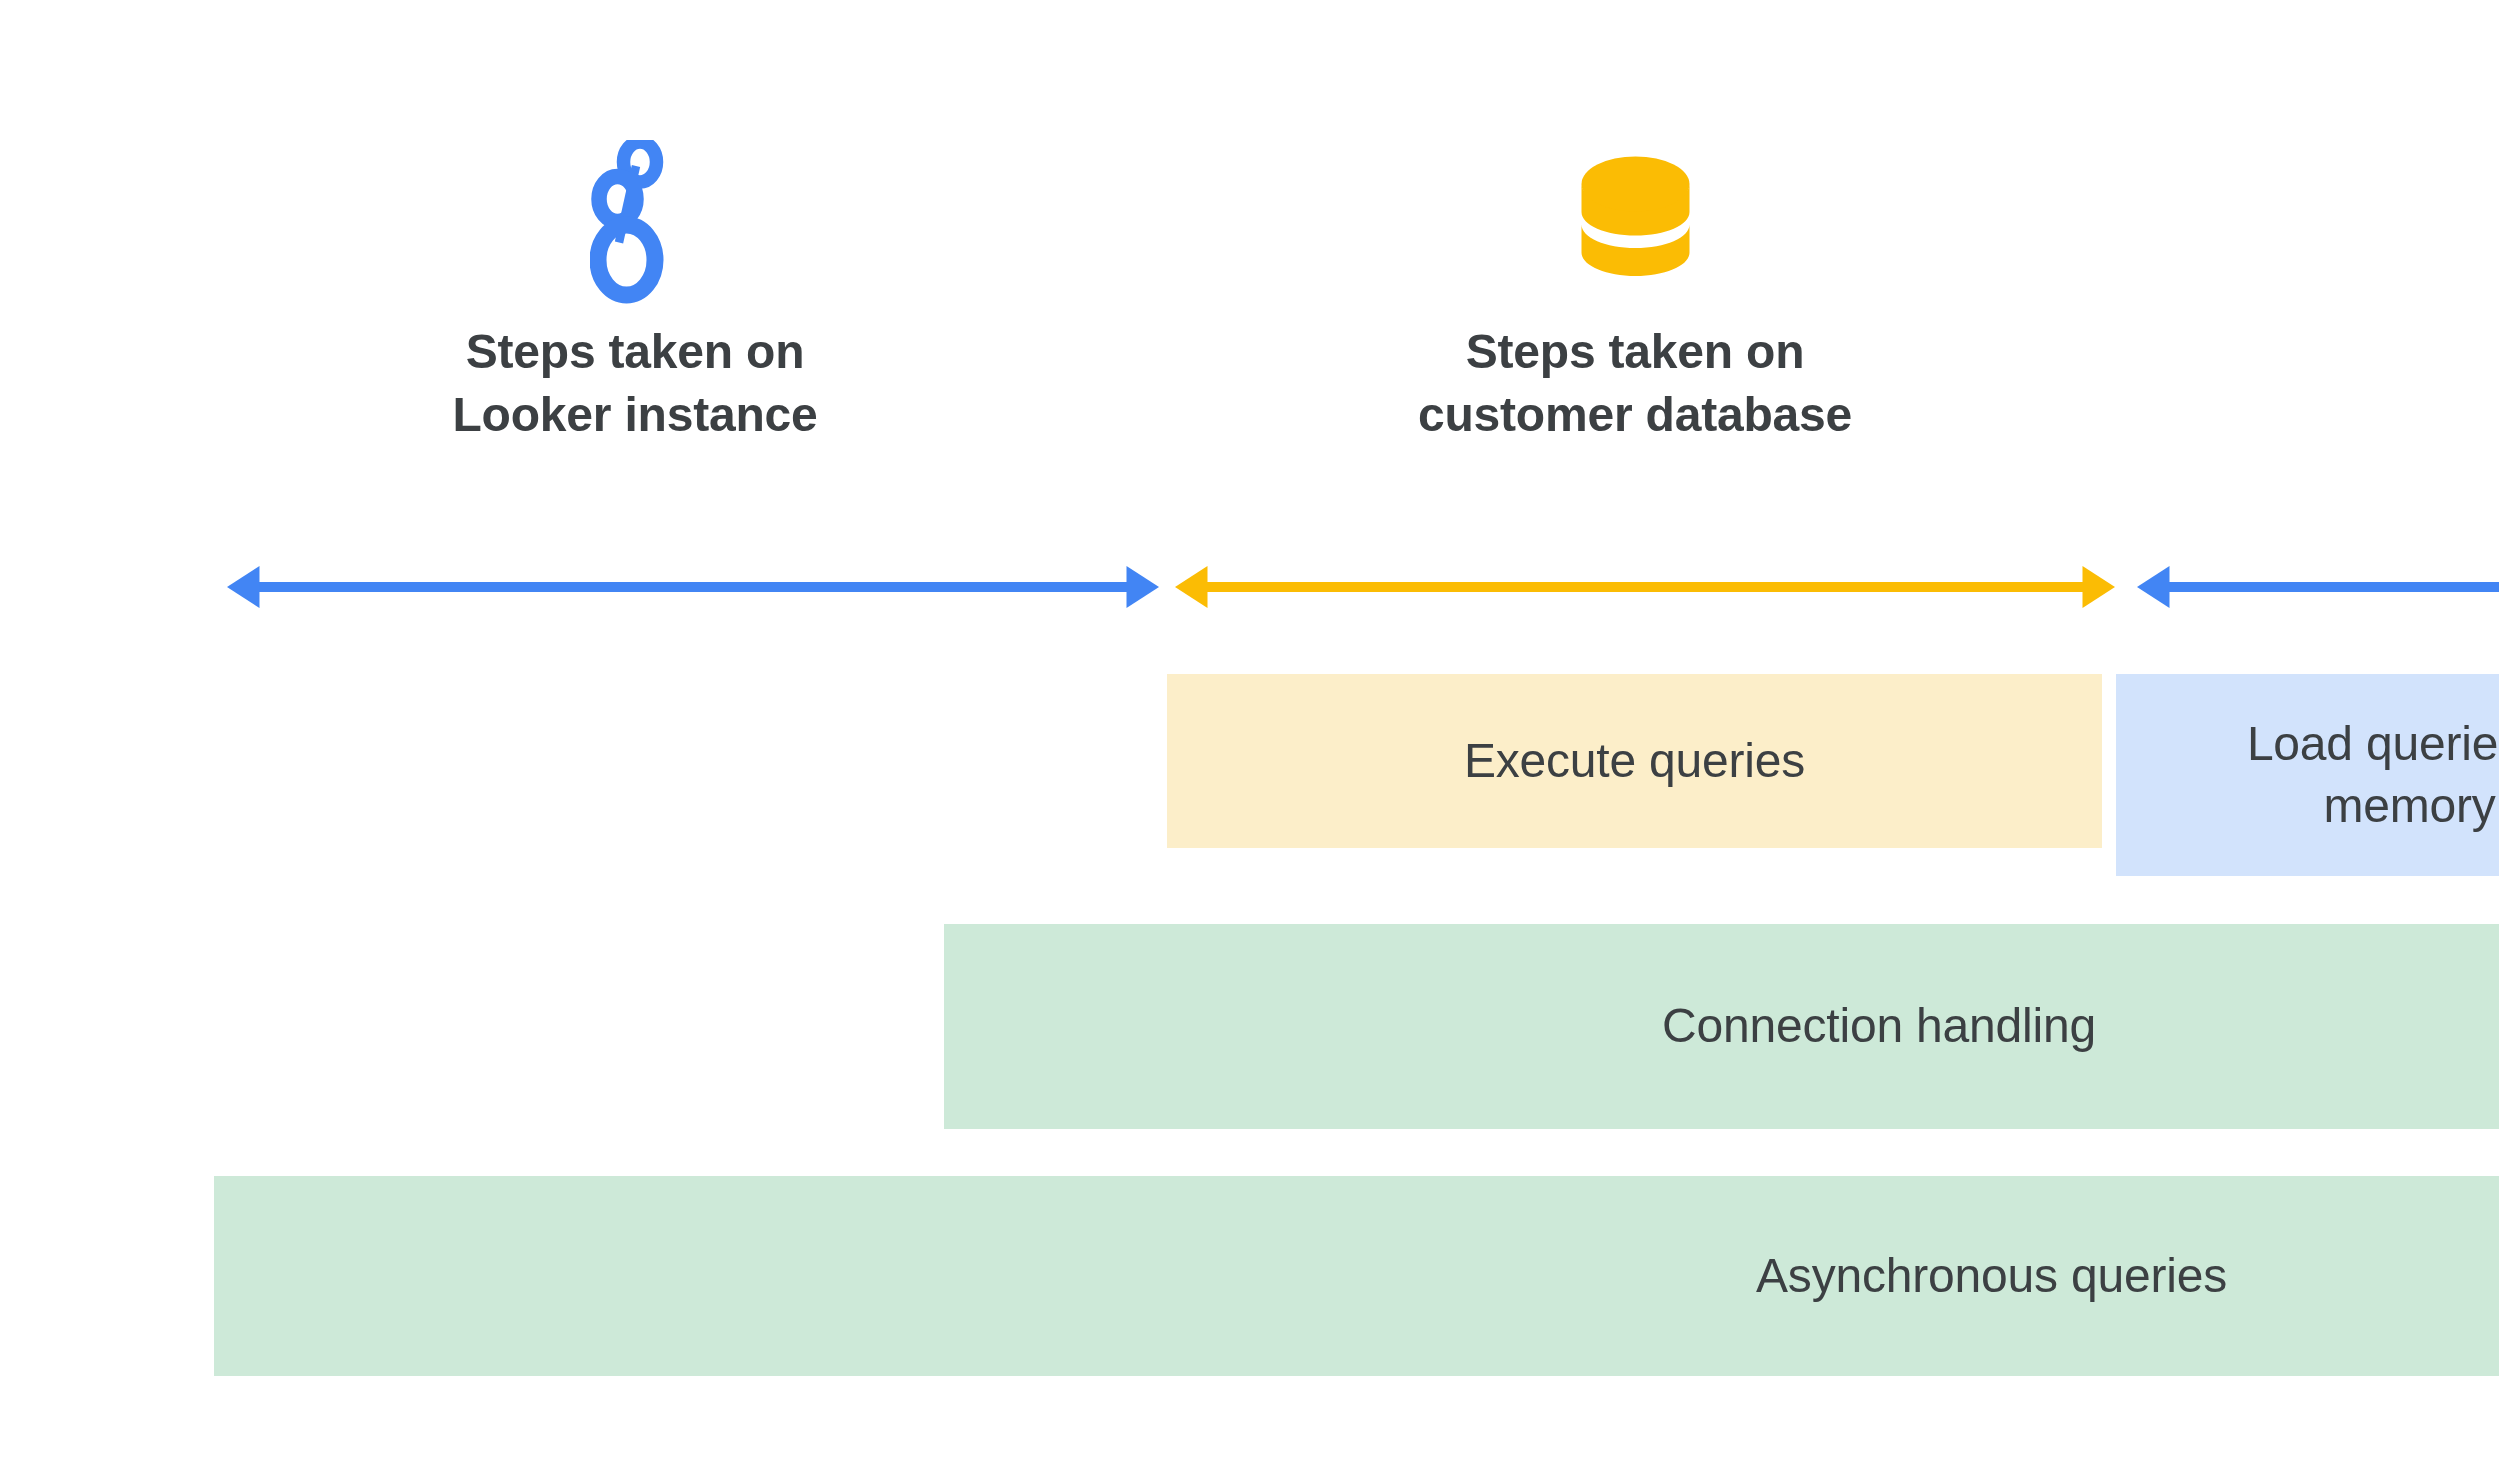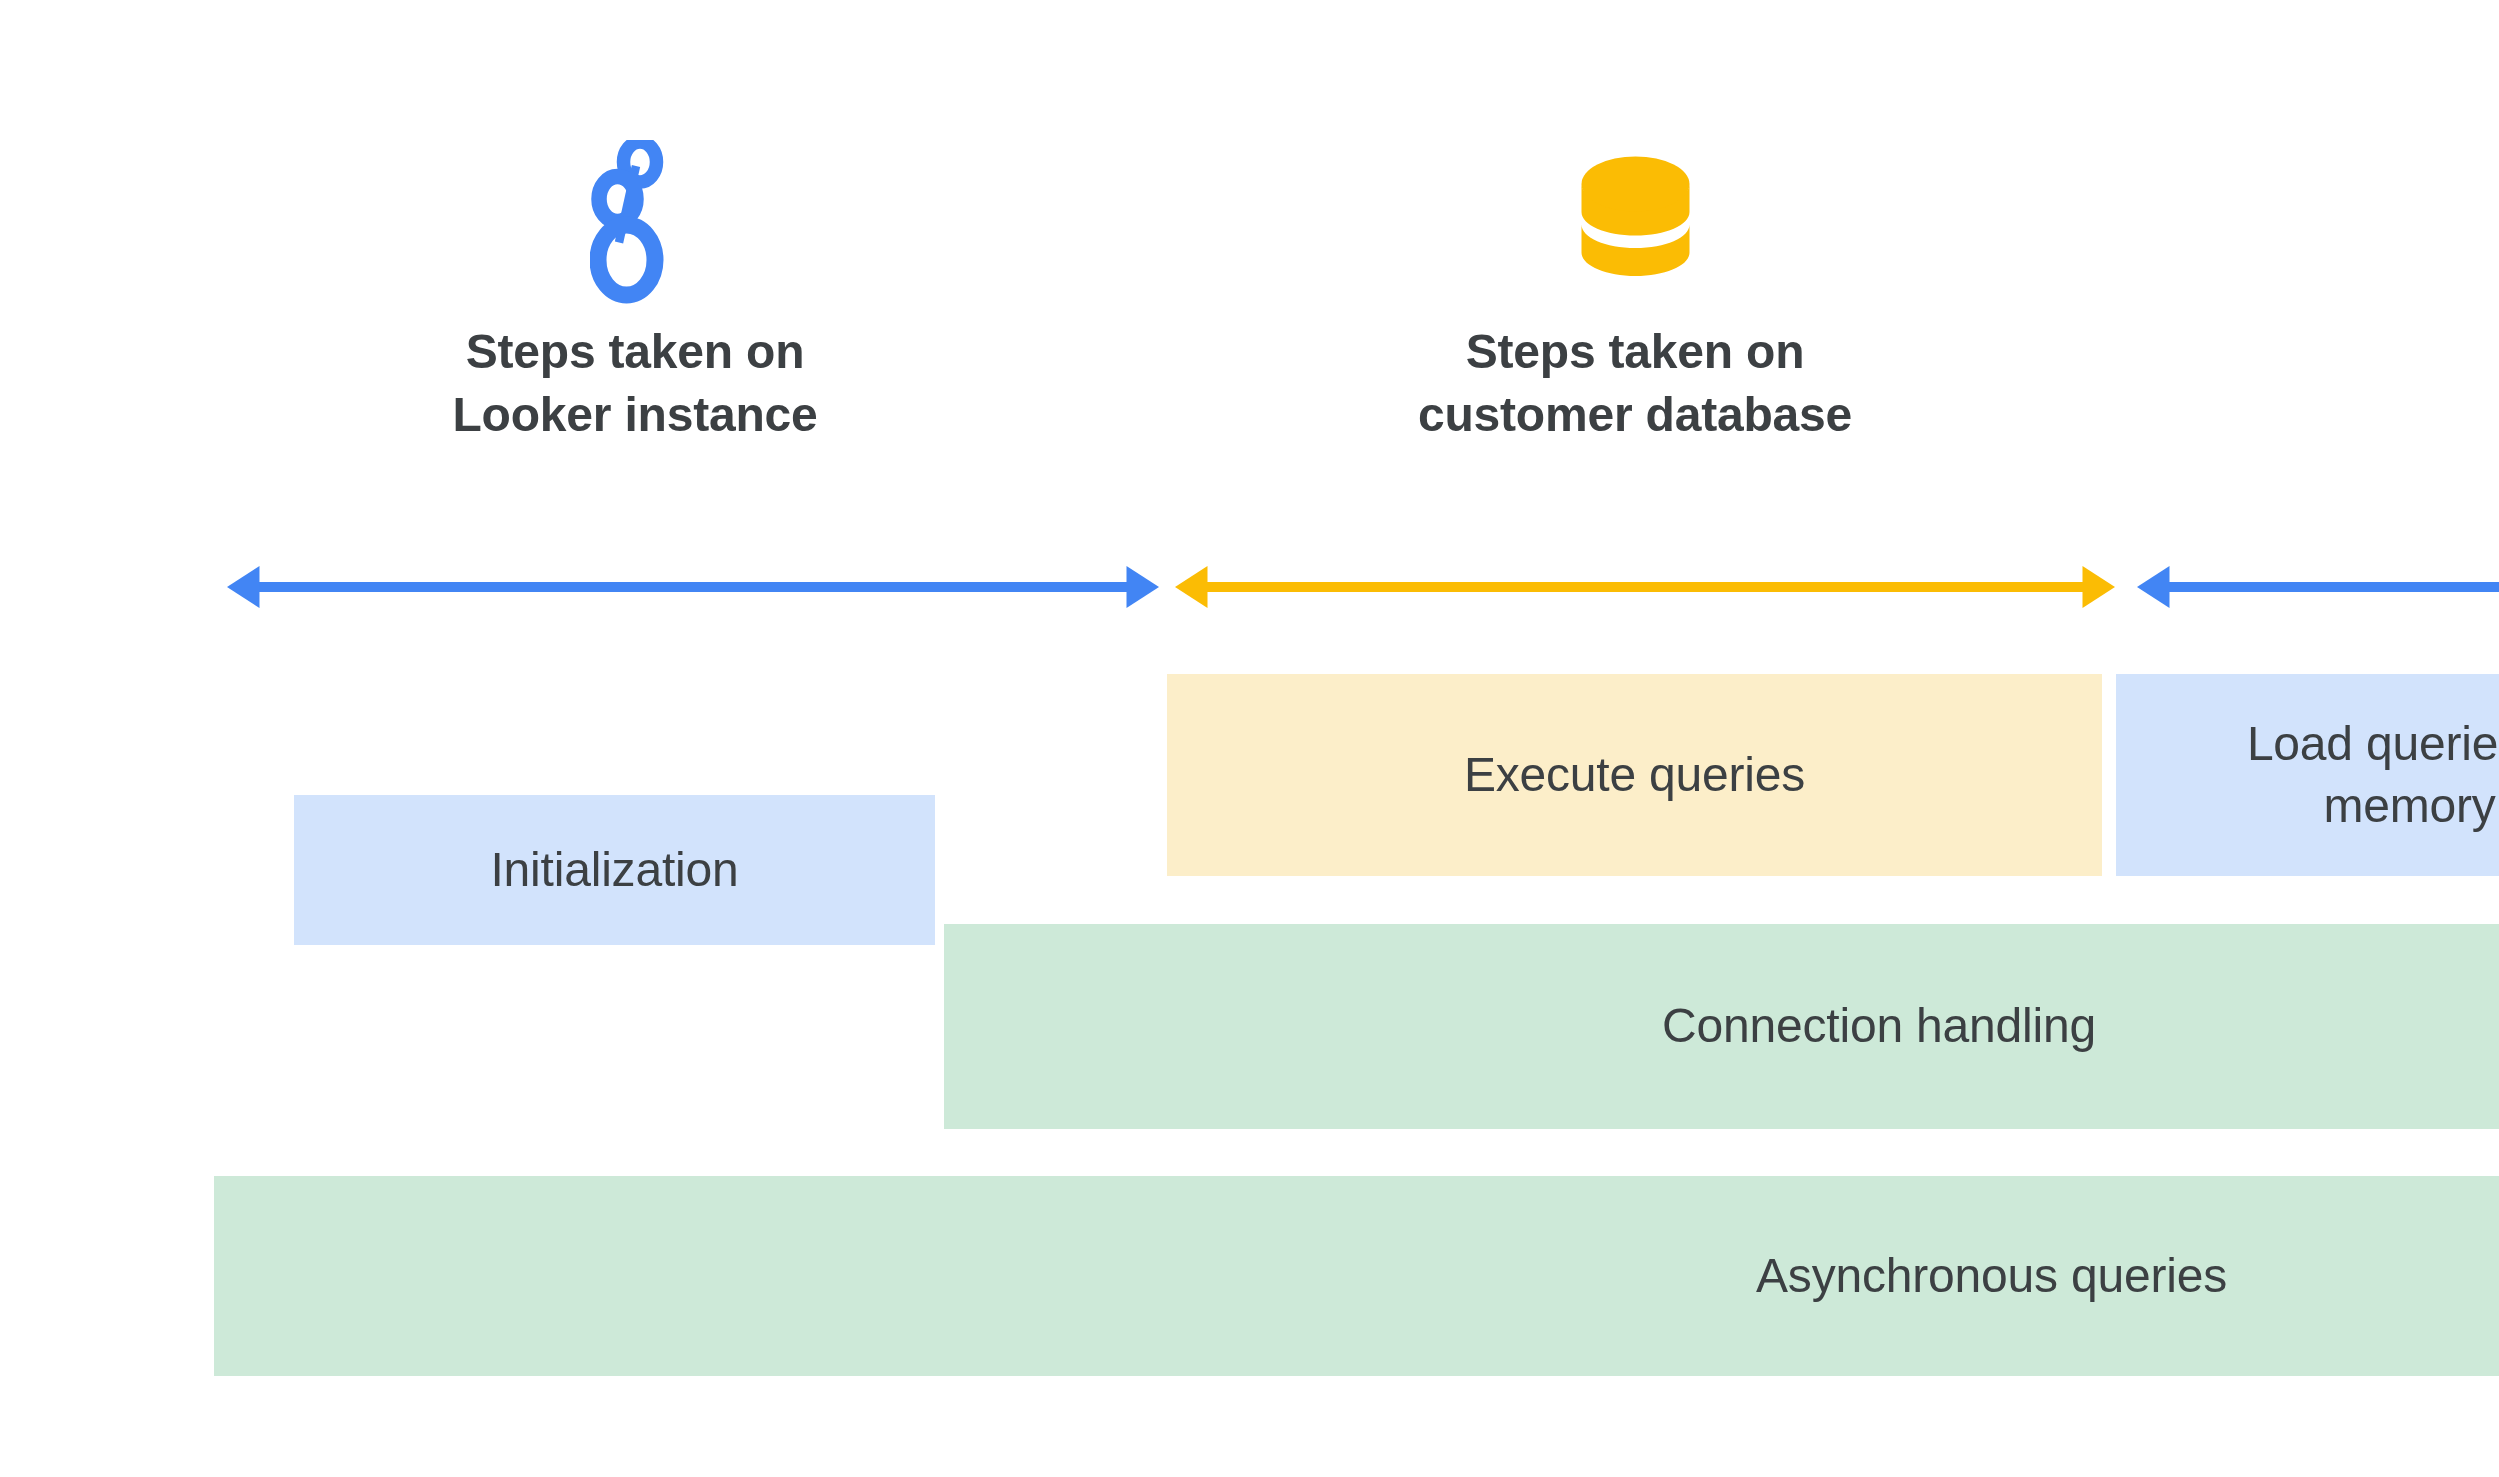--- a/index.html
+++ b/index.html
@@ -122,32 +122,29 @@
   <div class="span-arrow" style="left:2137px; top:557px; width:1617px;">
     <svg width="1617" height="60" viewBox="0 0 3235 120" xmlns="http://www.w3.org/2000/svg">
       <g fill="#4285f4">
         <rect x="60" y="50" width="3115" height="20"></rect>
         <polygon points="0,60 65,18 65,102"></polygon>
         <polygon points="3235,60 3170,18 3170,102"></polygon>
       </g>
     </svg>
   </div>
 
-  <div class="bar bar-yellow" style="left:1167px; top:674px; width:935px; height:202px;">
+  <div class="bar bar-yellow" style="left:1167px; top:674px; width:935px; height:174px;">
     <span class="bar-label">Execute queries</span>
   </div>
 
   <div class="bar bar-blue" style="left:2116px; top:674px; width:587px; height:202px;">
     <span class="bar-label">Load queries in
 memory</span>
   </div>
 
-  <div class="bar bar-blue" style="left:294px; top:795px; width:641px; height:150px;">
-    <span class="bar-label">Initialization</span>
-  </div>
 
   <div class="bar bar-green" style="left:944px; top:924px; width:1870px; height:205px;">
     <span class="bar-label">Connection handling</span>
   </div>
 
   <div class="bar bar-green" style="left:214px; top:1176px; width:3555px; height:200px;">
     <span class="bar-label">Asynchronous queries</span>
   </div>
 
 </div>

